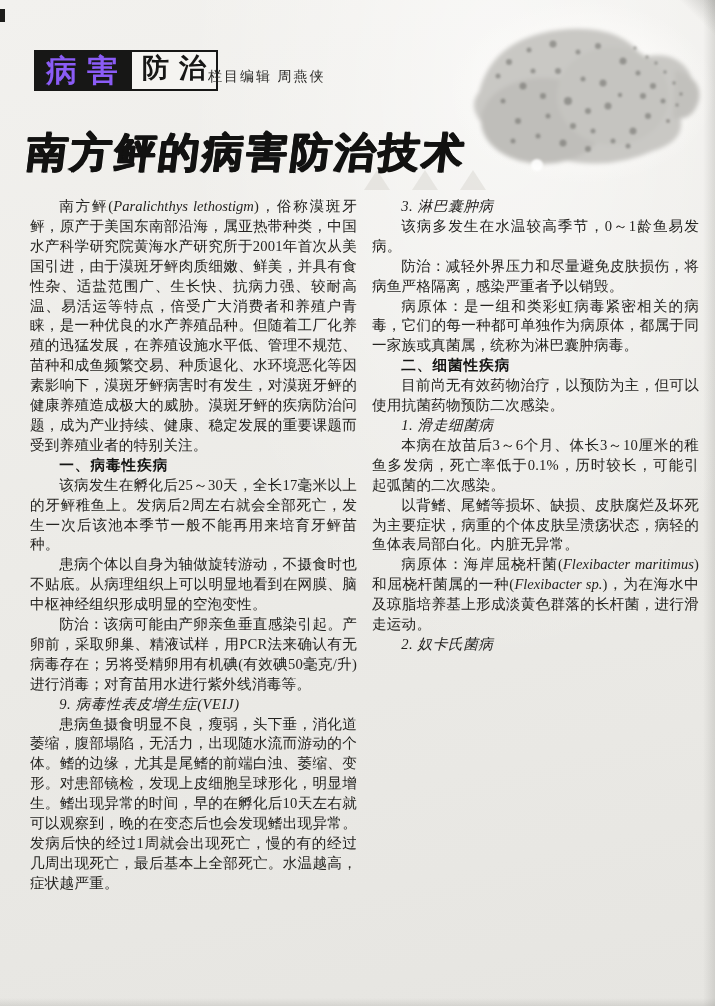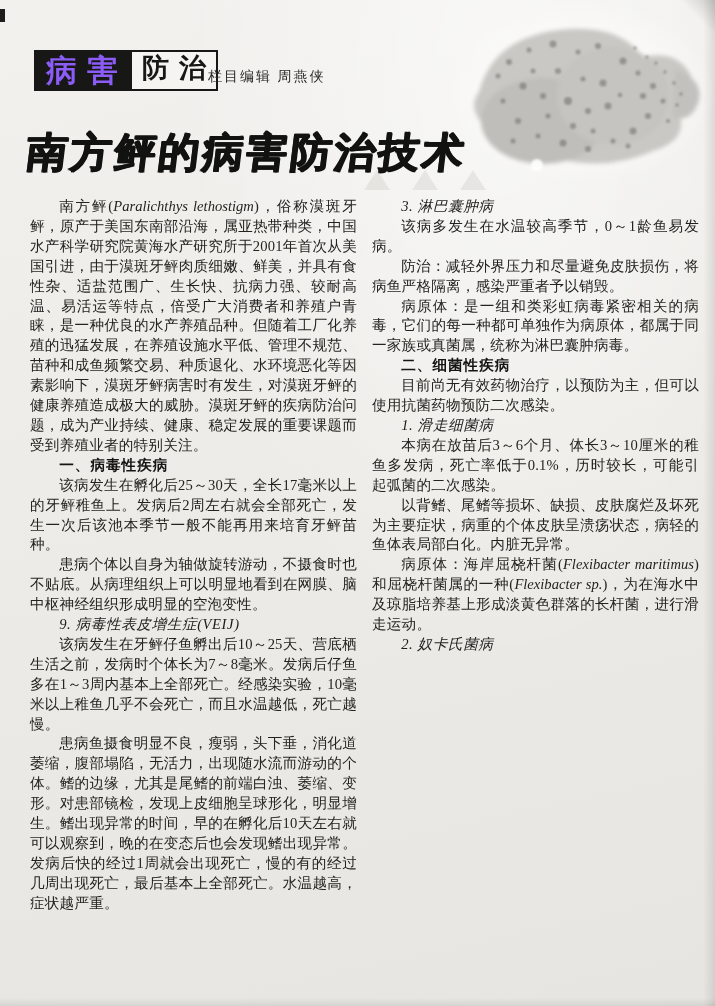--- a/index.html
+++ b/index.html
@@ -162,22 +162,22 @@
   </div>
   <div class="editor">栏目编辑  周燕侠</div>
 
   <h1 class="title">南方鲆的病害防治技术</h1>
 
   <div class="col col-left">
       <p class="para body"><span>南方鲆(</span><span class="latin">Paralichthys lethostigm</span><span>)，俗称漠斑牙鲆，原产于美国东南部沿海，属亚热带种类，中国水产科学研究院黄海水产研究所于2001年首次从美国引进，由于漠斑牙鲆肉质细嫩、鲜美，并具有食性杂、适盐范围广、生长快、抗病力强、较耐高温、易活运等特点，倍受广大消费者和养殖户青睐，是一种优良的水产养殖品种。但随着工厂化养殖的迅猛发展，在养殖设施水平低、管理不规范、苗种和成鱼频繁交易、种质退化、水环境恶化等因素影响下，漠斑牙鲆病害时有发生，对漠斑牙鲆的健康养殖造成极大的威胁。漠斑牙鲆的疾病防治问题，成为产业持续、健康、稳定发展的重要课题而受到养殖业者的特别关注。</span></p>
       <p class="para h1"><span>一、病毒性疾病</span></p>
       <p class="para body"><span>该病发生在孵化后25～30天，全长17毫米以上的牙鲆稚鱼上。发病后2周左右就会全部死亡，发生一次后该池本季节一般不能再用来培育牙鲆苗种。</span></p>
       <p class="para body"><span>患病个体以自身为轴做旋转游动，不摄食时也不贴底。从病理组织上可以明显地看到在网膜、脑中枢神经组织形成明显的空泡变性。</span></p>
+      <p class="para body"><span>防治：该病可能由产卵亲鱼垂直感染引起。产卵前，采取卵巢、精液试样，用PCR法来确认有无病毒存在；另将受精卵用有机碘(有效碘50毫克/升)进行消毒；对育苗用水进行紫外线消毒等。</span></p>
       <p class="para h2"><span>9. 病毒性表皮增生症(VEIJ)</span></p>
-      <p class="para body"><span>该病发生在牙鲆仔鱼孵出后10～25天、营底栖生活之前，发病时个体长为7～8毫米。发病后仔鱼多在1～3周内基本上全部死亡。经感染实验，10毫米以上稚鱼几乎不会死亡，而且水温越低，死亡越慢。</span></p>
       <p class="para body"><span>患病鱼摄食明显不良，瘦弱，头下垂，消化道萎缩，腹部塌陷，无活力，出现随水流而游动的个体。鳍的边缘，尤其是尾鳍的前端白浊、萎缩、变形。对患部镜检，发现上皮细胞呈球形化，明显增生。鳍出现异常的时间，早的在孵化后10天左右就可以观察到，晚的在变态后也会发现鳍出现异常。发病后快的经过1周就会出现死亡，慢的有的经过几周出现死亡，最后基本上全部死亡。水温越高，症状越严重。</span></p>
     </div>
   <div class="col col-right">
       <p class="para h2"><span>3. 淋巴囊肿病</span></p>
       <p class="para body"><span>该病多发生在水温较高季节，0～1龄鱼易发病。</span></p>
       <p class="para body"><span>防治：减轻外界压力和尽量避免皮肤损伤，将病鱼严格隔离，感染严重者予以销毁。</span></p>
       <p class="para body"><span>病原体：是一组和类彩虹病毒紧密相关的病毒，它们的每一种都可单独作为病原体，都属于同一家族或真菌属，统称为淋巴囊肿病毒。</span></p>
       <p class="para h1"><span>二、细菌性疾病</span></p>
       <p class="para body"><span>目前尚无有效药物治疗，以预防为主，但可以使用抗菌药物预防二次感染。</span></p>
       <p class="para h2"><span>1. 滑走细菌病</span></p>

